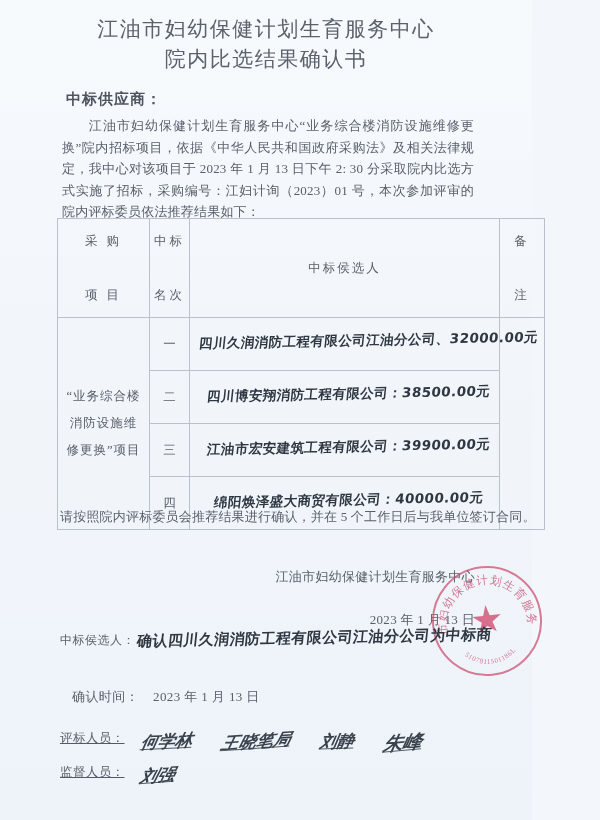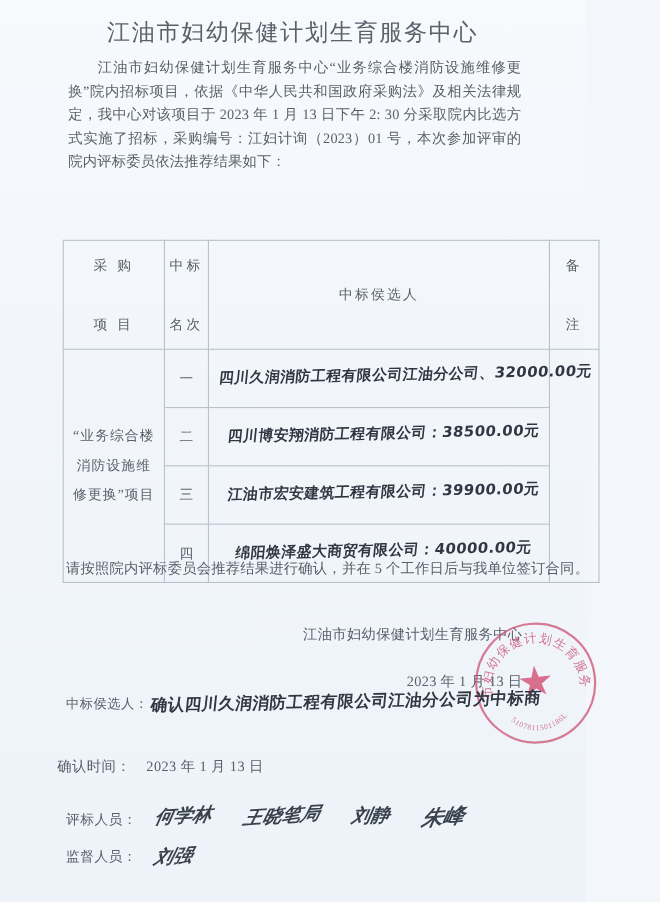--- a/index.html
+++ b/index.html
@@ -197,40 +197,41 @@
     letter-spacing: 0.5px;
   }
   .confirm-row .hand {
     font-size: 15px;
     margin-left: 2px;
     position: relative;
     top: 2px;
   }
   .confirm-time {
     position: absolute;
-    left: 52px;
+    left: 72px;
     top: 688px;
     font-size: 13px;
     color: #585f69;
     letter-spacing: 0.4px;
   }
   .confirm-time .val { margin-left: 14px; }
 
   
   .sig-block {
     position: absolute;
     left: 60px;
     top: 730px;
     width: 480px;
   }
   .sig-row {
     display: flex;
-    align-items: flex-end;
+    align-items: flex-start;
     margin-bottom: 8px;
     height: 26px;
+    text-decoration: underline;
   }
   .sig-label {
     font-size: 12.5px;
     color: #585f69;
     letter-spacing: 0.4px;
     white-space: nowrap;
     padding-bottom: 2px;
   }
   .sig-names {
     display: flex;
@@ -250,22 +251,24 @@
   .sig.s3 { transform: skewX(-12deg) rotate(-2deg); }
   .sig.s4 { transform: skewX(-16deg) rotate(-5deg); font-size: 19px; }
 </style>
 </head>
 <body>
 
 <div class="page">
 
   <div class="title-block">
     <div class="title-line">江油市妇幼保健计划生育服务中心</div>
-  </div>
-
+    <div class="title-line">院内比选结果确认书</div>
+  </div>
+
+  <div class="lead-label">中标供应商：</div>
 
   <div class="para"><span class="indent"></span><span>江油市妇幼保健计划生育服务中心“业务综合楼消防设施维修更换”院内招标项目，依据《中华人民共和国政府采购法》及相关法律规定，我中心对该项目于 2023 年 1 月 13 日下午 2: 30 分采取院内比选方式实施了招标，采购编号：江妇计询（2023）01 号，本次参加评审的院内评标委员依法推荐结果如下：</span></div>
 
   <div class="table-wrap">
     <table class="bid">
       <colgroup>
         <col class="col-proj">
           <col class="col-rank">
           <col class="col-cand">
           <col class="col-note">

